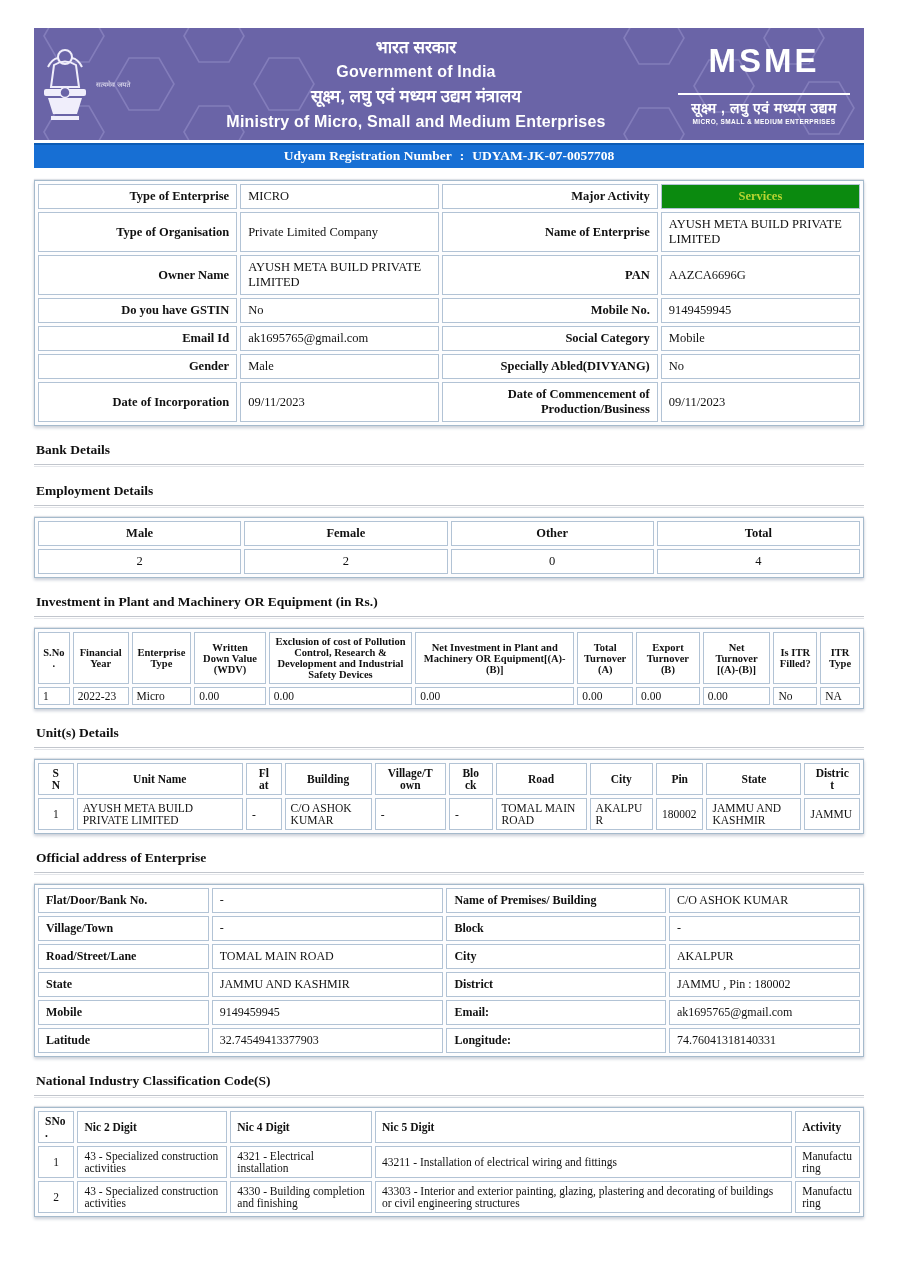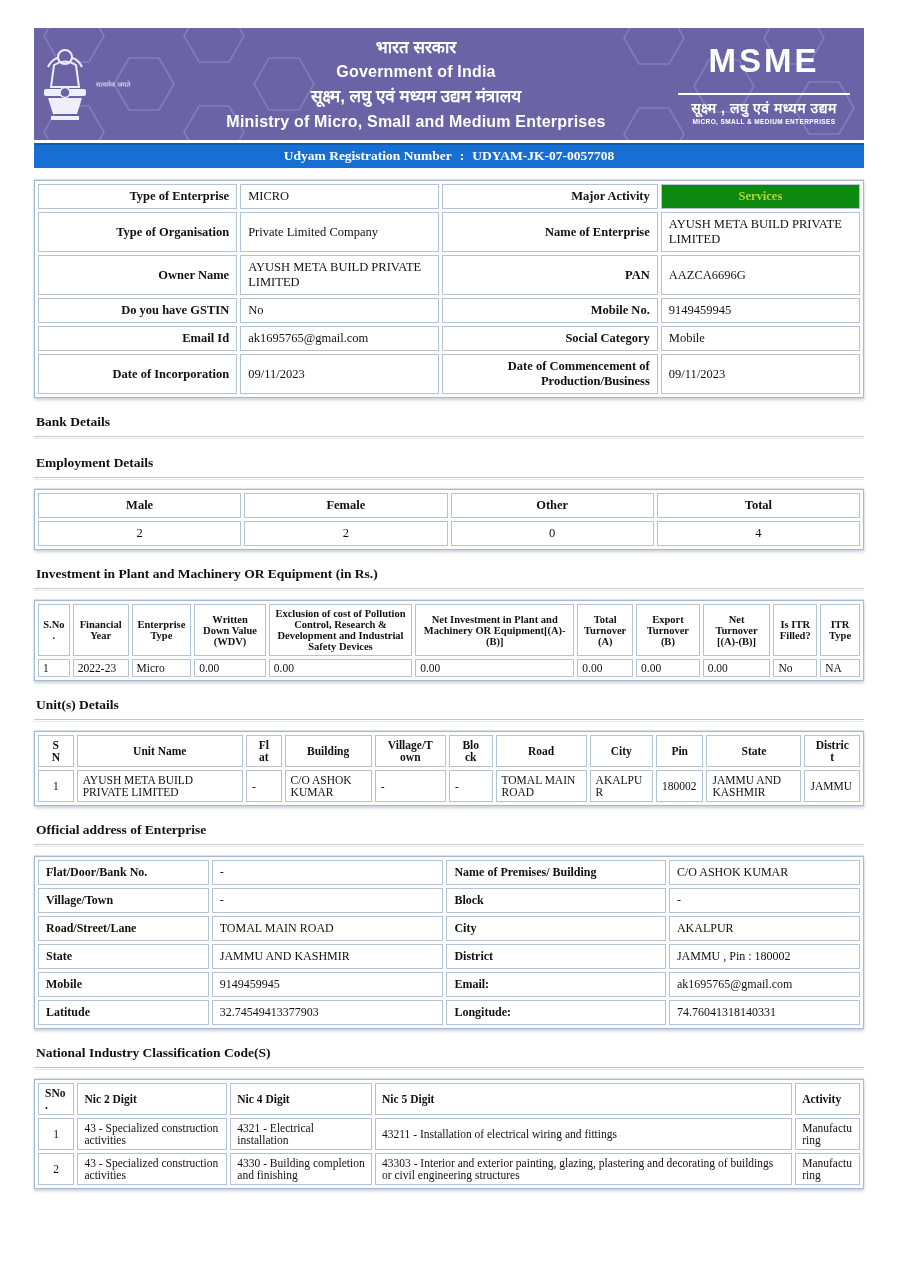--- a/index.html
+++ b/index.html
@@ -189,20 +189,26 @@
           <td class="lbl">Mobile No.</td>
           <td>9149459945</td>
         </tr>
         <tr>
           <td class="lbl">Email Id</td>
           <td>ak1695765@gmail.com</td>
           <td class="lbl">Social Category</td>
           <td>Mobile</td>
         </tr>
         <tr>
+          <td class="lbl">Gender</td>
+          <td>Male</td>
+          <td class="lbl">Specially Abled(DIVYANG)</td>
+          <td>No</td>
+        </tr>
+        <tr>
           <td class="lbl">Date of Incorporation</td>
           <td>09/11/2023</td>
           <td class="lbl">Date of Commencement of Production/Business</td>
           <td>09/11/2023</td>
         </tr>
       </tbody>
     </table>
   </div>
 
   <div class="sec-title">Bank Details</div>

